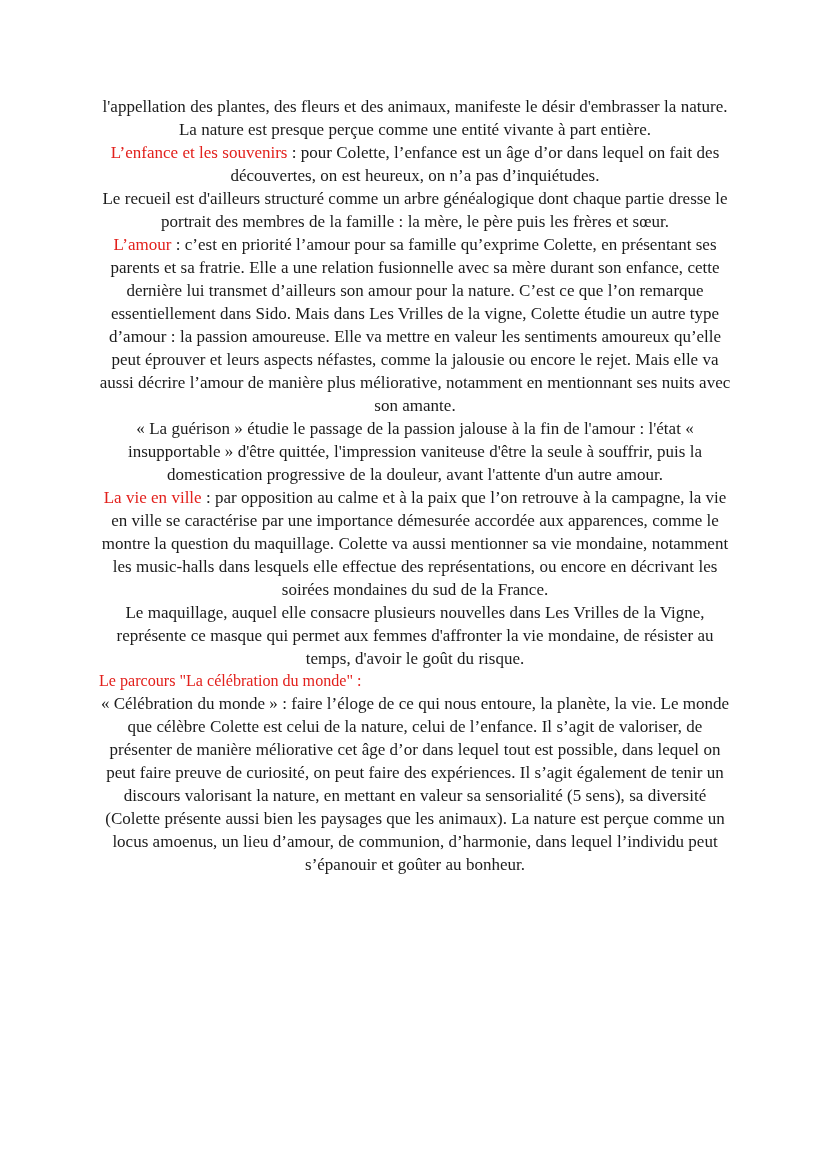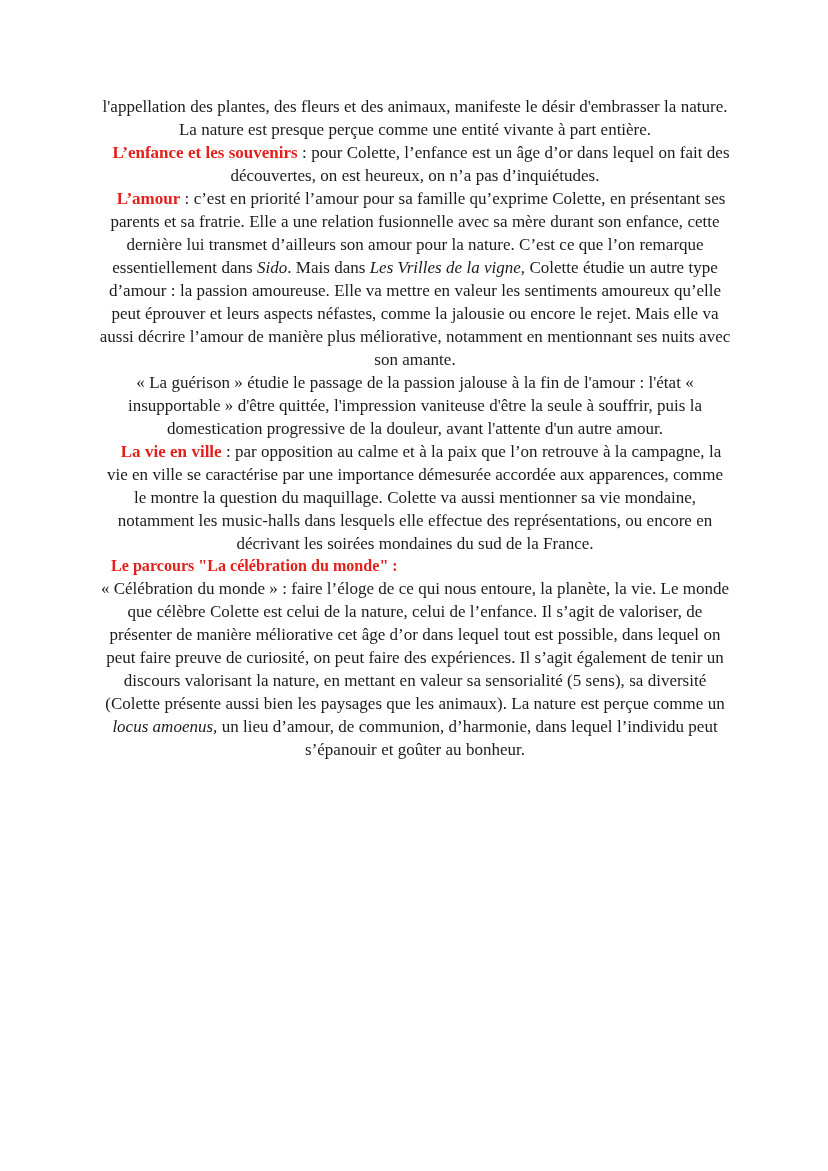--- a/index.html
+++ b/index.html
@@ -36,41 +36,41 @@
     font-size: 17px;
     line-height: 23px;
     text-align: center;
     color: #1b1b1b;
     letter-spacing: 0.0px;
     word-spacing: 0.1px;
     -webkit-font-smoothing: antialiased;
   }
   .heading-red {
     color: #e2201c;
-    font-weight: bold;
-    margin-left: 12px;
+    font-weight: normal;
   }
   .italic {
-    font-style: italic;
   }
   .standalone-heading {
     margin: 0;
     padding: 0;
     font-size: 16.1px;
     line-height: 22.1px;
     color: #e2201c;
     font-weight: bold;
   }
 </style>
 </head>
 <body>
 
 <div class="page">
   <div class="text-body" style="color: rgb(27, 27, 27);">
       <p class="para"><span>l'appellation des plantes, des fleurs et des animaux, manifeste le désir d'embrasser la nature. La nature est presque perçue comme une entité vivante à part entière.</span></p>
       <p class="para"><span class="heading-red" style="color: rgb(226, 32, 28);">L’enfance et les souvenirs</span><span> : pour Colette, l’enfance est un âge d’or dans lequel on fait des découvertes, on est heureux, on n’a pas d’inquiétudes.</span></p>
+      <p class="para"><span>Le recueil est d'ailleurs structuré comme un arbre généalogique dont chaque partie dresse le portrait des membres de la famille : la mère, le père puis les frères et sœur.</span></p>
       <p class="para"><span class="heading-red" style="color: rgb(226, 32, 28);">L’amour</span><span> : c’est en priorité l’amour pour sa famille qu’exprime Colette, en présentant ses parents et sa fratrie. Elle a une relation fusionnelle avec sa mère durant son enfance, cette dernière lui transmet d’ailleurs son amour pour la nature. C’est ce que l’on remarque essentiellement dans </span><span class="italic">Sido</span><span>. Mais dans </span><span class="italic">Les Vrilles de la vigne</span><span>, Colette étudie un autre type d’amour : la passion amoureuse. Elle va mettre en valeur les sentiments amoureux qu’elle peut éprouver et leurs aspects néfastes, comme la jalousie ou encore le rejet. Mais elle va aussi décrire l’amour de manière plus méliorative, notamment en mentionnant ses nuits avec son amante.</span></p>
       <p class="para"><span>« La guérison » étudie le passage de la passion jalouse à la fin de l'amour : l'état « insupportable » d'être quittée, l'impression vaniteuse d'être la seule à souffrir, puis la domestication progressive de la douleur, avant l'attente d'un autre amour.</span></p>
       <p class="para"><span class="heading-red" style="color: rgb(226, 32, 28);">La vie en ville</span><span> : par opposition au calme et à la paix que l’on retrouve à la campagne, la vie en ville se caractérise par une importance démesurée accordée aux apparences, comme le montre la question du maquillage. Colette va aussi mentionner sa vie mondaine, notamment les music-halls dans lesquels elle effectue des représentations, ou encore en décrivant les soirées mondaines du sud de la France.</span></p>
+      <p class="para"><span>Le maquillage, auquel elle consacre plusieurs nouvelles dans Les Vrilles de la Vigne, représente ce masque qui permet aux femmes d'affronter la vie mondaine, de résister au temps, d'avoir le goût du risque.</span></p>
       <p class="standalone-heading"><span class="heading-red" style="color: rgb(226, 32, 28);">Le parcours "La célébration du monde" :</span></p>
       <p class="para"><span>« Célébration du monde » : faire l’éloge de ce qui nous entoure, la planète, la vie. Le monde que célèbre Colette est celui de la nature, celui de l’enfance. Il s’agit de valoriser, de présenter de manière méliorative cet âge d’or dans lequel tout est possible, dans lequel on peut faire preuve de curiosité, on peut faire des expériences. Il s’agit également de tenir un discours valorisant la nature, en mettant en valeur sa sensorialité (5 sens), sa diversité (Colette présente aussi bien les paysages que les animaux). La nature est perçue comme un </span><span class="italic">locus amoenus,</span><span> un lieu d’amour, de communion, d’harmonie, dans lequel l’individu peut s’épanouir et goûter au bonheur.</span></p>
     </div>
 </div>
 
 </body></html>

